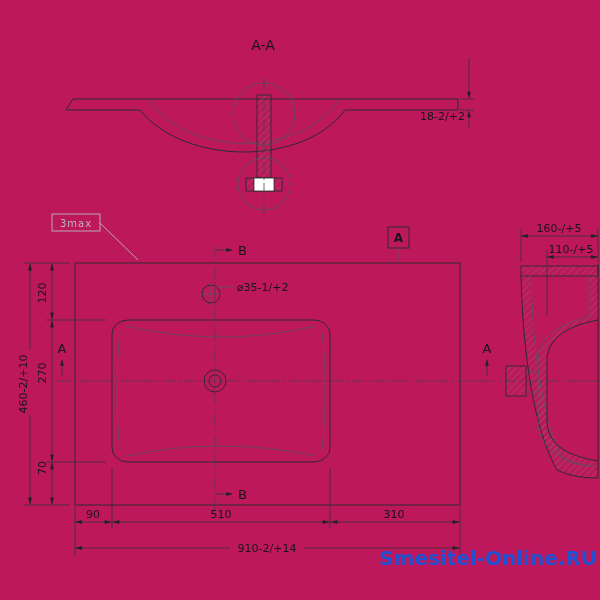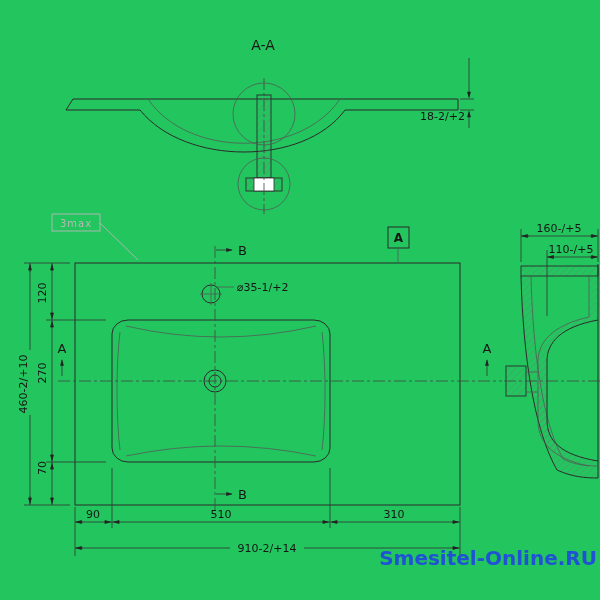--- a/index.html
+++ b/index.html
@@ -1,16 +1,16 @@
 <!DOCTYPE html>
 <html><head>
 <meta charset="utf-8">
 <style>
   html,body{margin:0;padding:0;background:#ffffff;}
-  .stage{position:relative;width:600px;height:600px;background:#22c55e;overflow:hidden;
+  .stage{position:relative;width:600px;height:600px;background:#be185d;overflow:hidden;
          font-family:"DejaVu Sans","Liberation Sans",sans-serif;}
   svg{position:absolute;left:0;top:0;}
   svg text{font-family:"DejaVu Sans","Liberation Sans",sans-serif;fill:#161616;font-size:11px;}
   .ln{stroke:#2b2b2b;stroke-width:1;fill:none;}
   .thin{stroke:#555;stroke-width:0.75;fill:none;}
   .dim{stroke:#333;stroke-width:0.8;fill:none;}
   .cl{stroke:#444;stroke-width:0.8;fill:none;stroke-dasharray:12 3 3 3;}
   .gray{stroke:#b8b8b8;stroke-width:0.9;fill:none;}
   .lab{font-size:13px;}
   .ttl{font-size:14px;}

